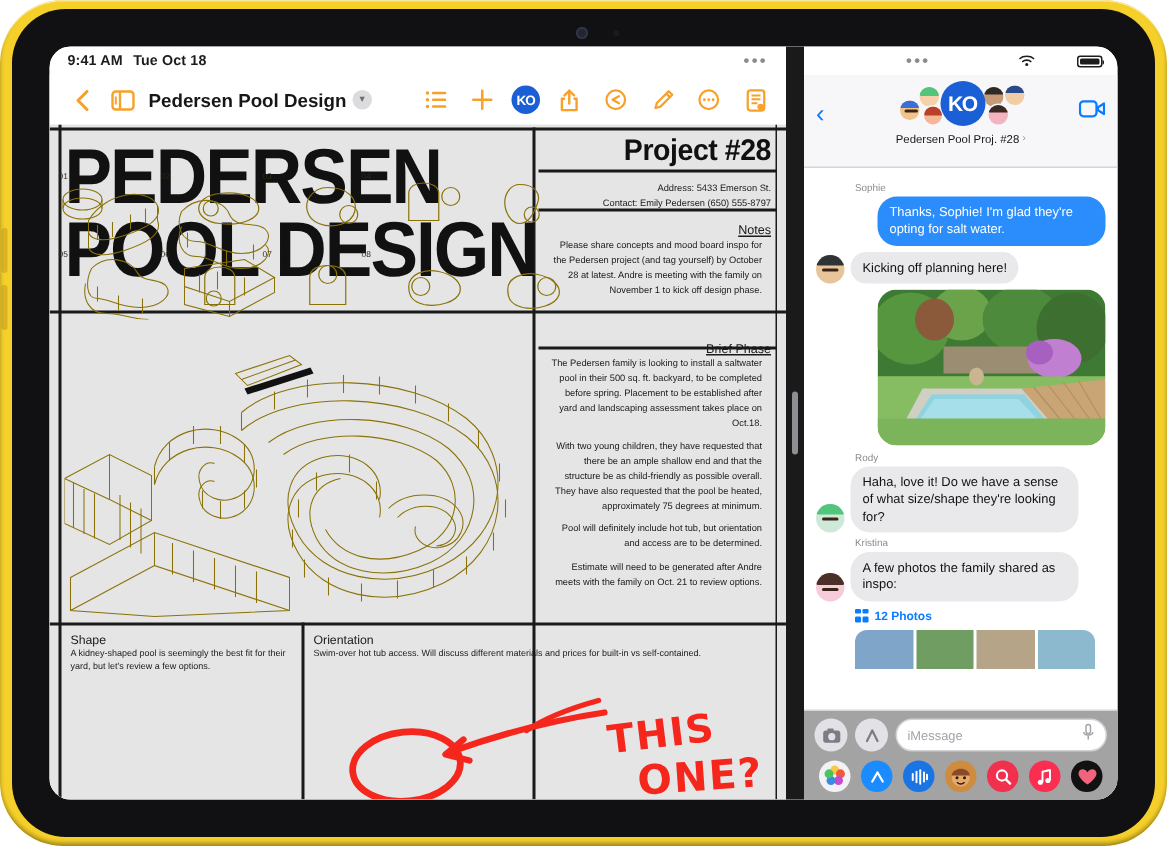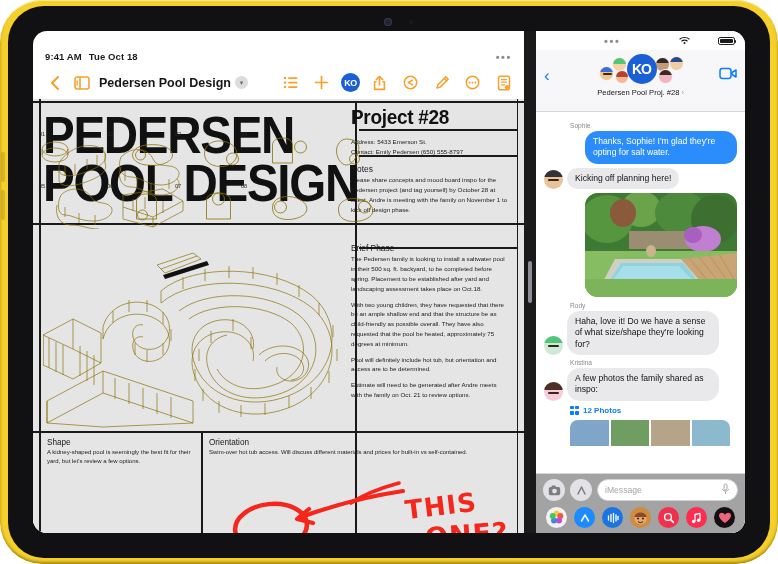--- a/index.html
+++ b/index.html
@@ -56,21 +56,21 @@
     border-radius: 14px;
     overflow: hidden;
     display: flex;
   }
 
   
   #left-pane {
     position: relative;
     width: 525px; height: 502px;
     background: #ffffff;
-    display: flex; flex-direction: column; margin-top: 16px;
+    display: flex; flex-direction: column;
   }
 
   
   #status-bar {
     height: 19px; flex: none;
     display: flex; align-items: center;
     padding: 0 12px;
     font-size: 9.5px; font-weight: bold; color: #1c1c1e;
     letter-spacing: .1px;
   }
@@ -142,31 +142,31 @@
     letter-spacing: -1.2px;
     color: #111111;
     transform: scaleX(1.08) scaleY(1.18);
     transform-origin: left top;
     padding-top: 6px;
     text-transform: uppercase;
   }
 
   
   #proj-box {
-    position: absolute; left: 313px; right: 10px; top: 4px;
+    position: absolute; left: 326px; right: 10px; top: 4px; text-align: right;
   }
   .proj-title {
     font-family: "Liberation Sans Narrow", "Liberation Sans", sans-serif;
     font-weight: bold; font-size: 19px; color: #111;
     padding: 3px 0 5px 5px; letter-spacing: -.3px;
     transform: scaleY(1.05); transform-origin: left top;
   }
   .meta-lines { padding: 4px 0 5px 5px; }
   .meta-lines div { font-size: 6.2px; color: #1a1a1a; line-height: 1.55; }
-  .sec-head { font-size: 8.4px; color: #1a1a1a; padding: 3px 0 1px 5px; }
+  .sec-head { font-size: 8.4px; color: #1a1a1a; padding: 3px 0 1px 5px; text-decoration: underline; }
   .sec-body { font-size: 6.2px; color: #1a1a1a; line-height: 1.58; padding: 0 6px 4px 5px; }
   .sec-body p { margin-bottom: 6px; }
 
   
   #overview-box { position: absolute; left: 10px; top: 128px; width: 312px; }
   #overview-box .sec-head { padding-left: 3px; font-size: 8.2px; }
   #overview-box .sec-body { padding-left: 3px; font-size: 6.2px; }
 
   
   #render-area {

